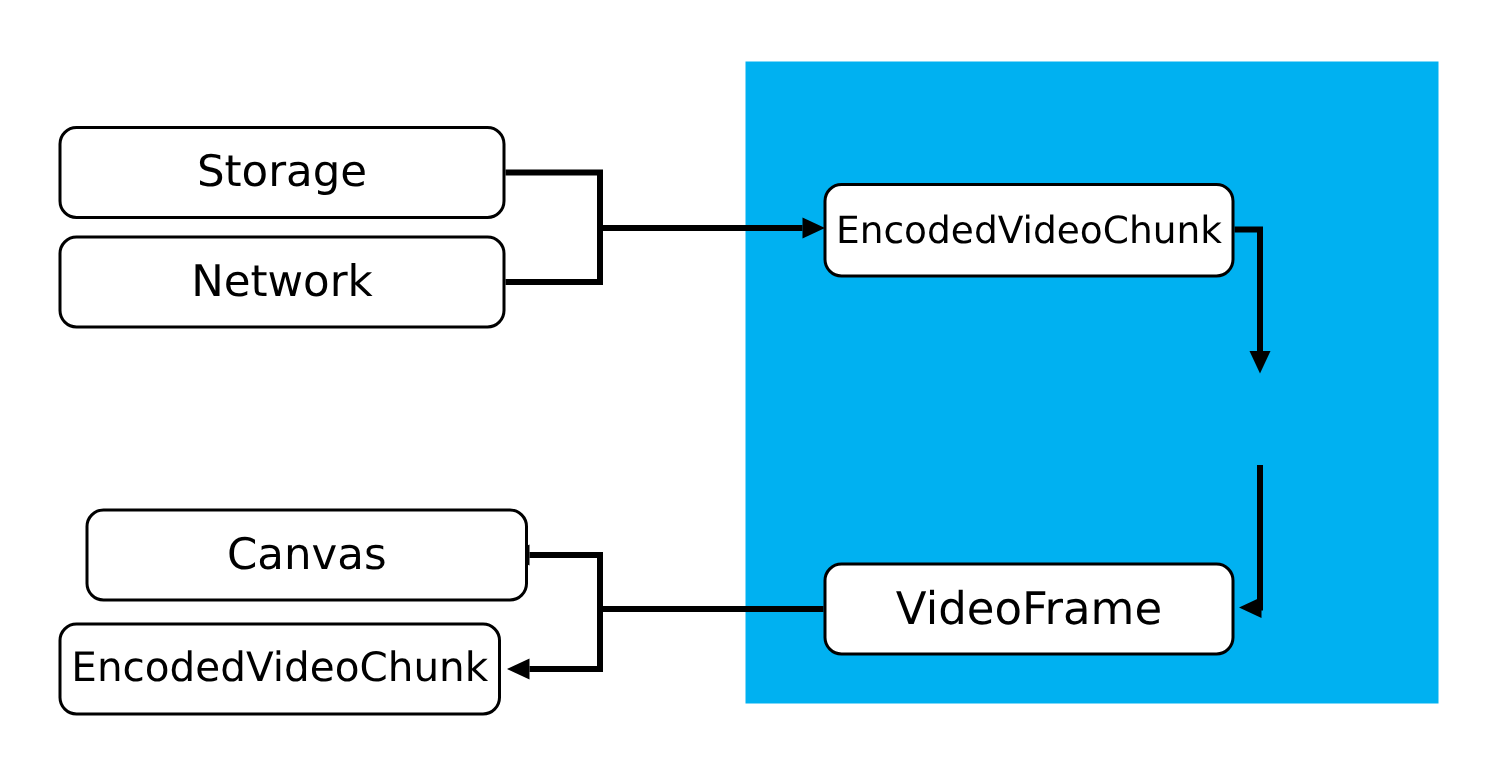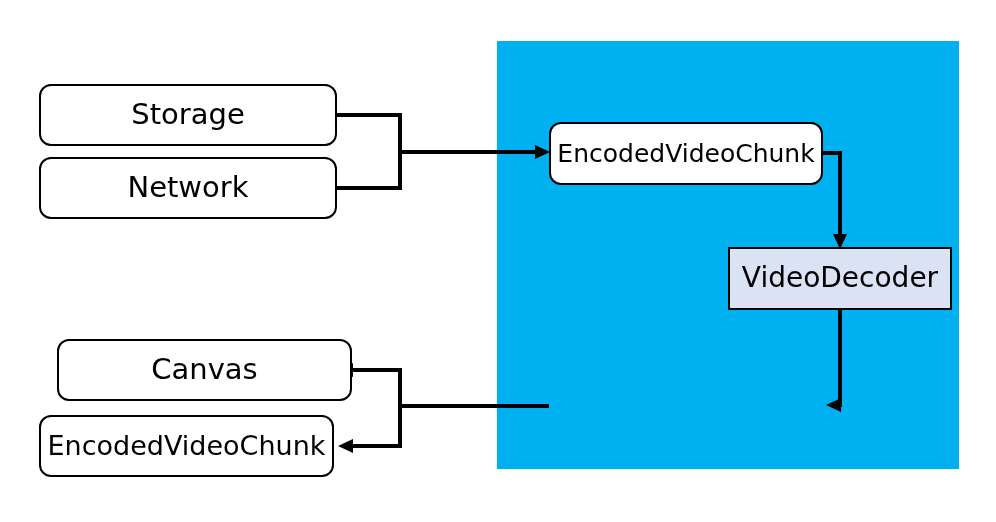--- a/index.html
+++ b/index.html
@@ -93,24 +93,24 @@
   </div>
 
   <div class="node rounded node-network">
     <span>Network</span>
   </div>
 
   <div class="node rounded node-encoded-chunk">
     <span>EncodedVideoChunk</span>
   </div>
 
-  <div class="node node-video-decoder">
-    <span>VideoDecoder</span>
+
+  <div class="node rounded node-video-frame">
+    <span>VideoFrame</span>
   </div>
-
 
   <div class="node rounded node-canvas">
     <span>Canvas</span>
   </div>
 
   <div class="node rounded node-media-stream-track">
     <span>EncodedVideoChunk</span>
   </div>
 
 </div>

